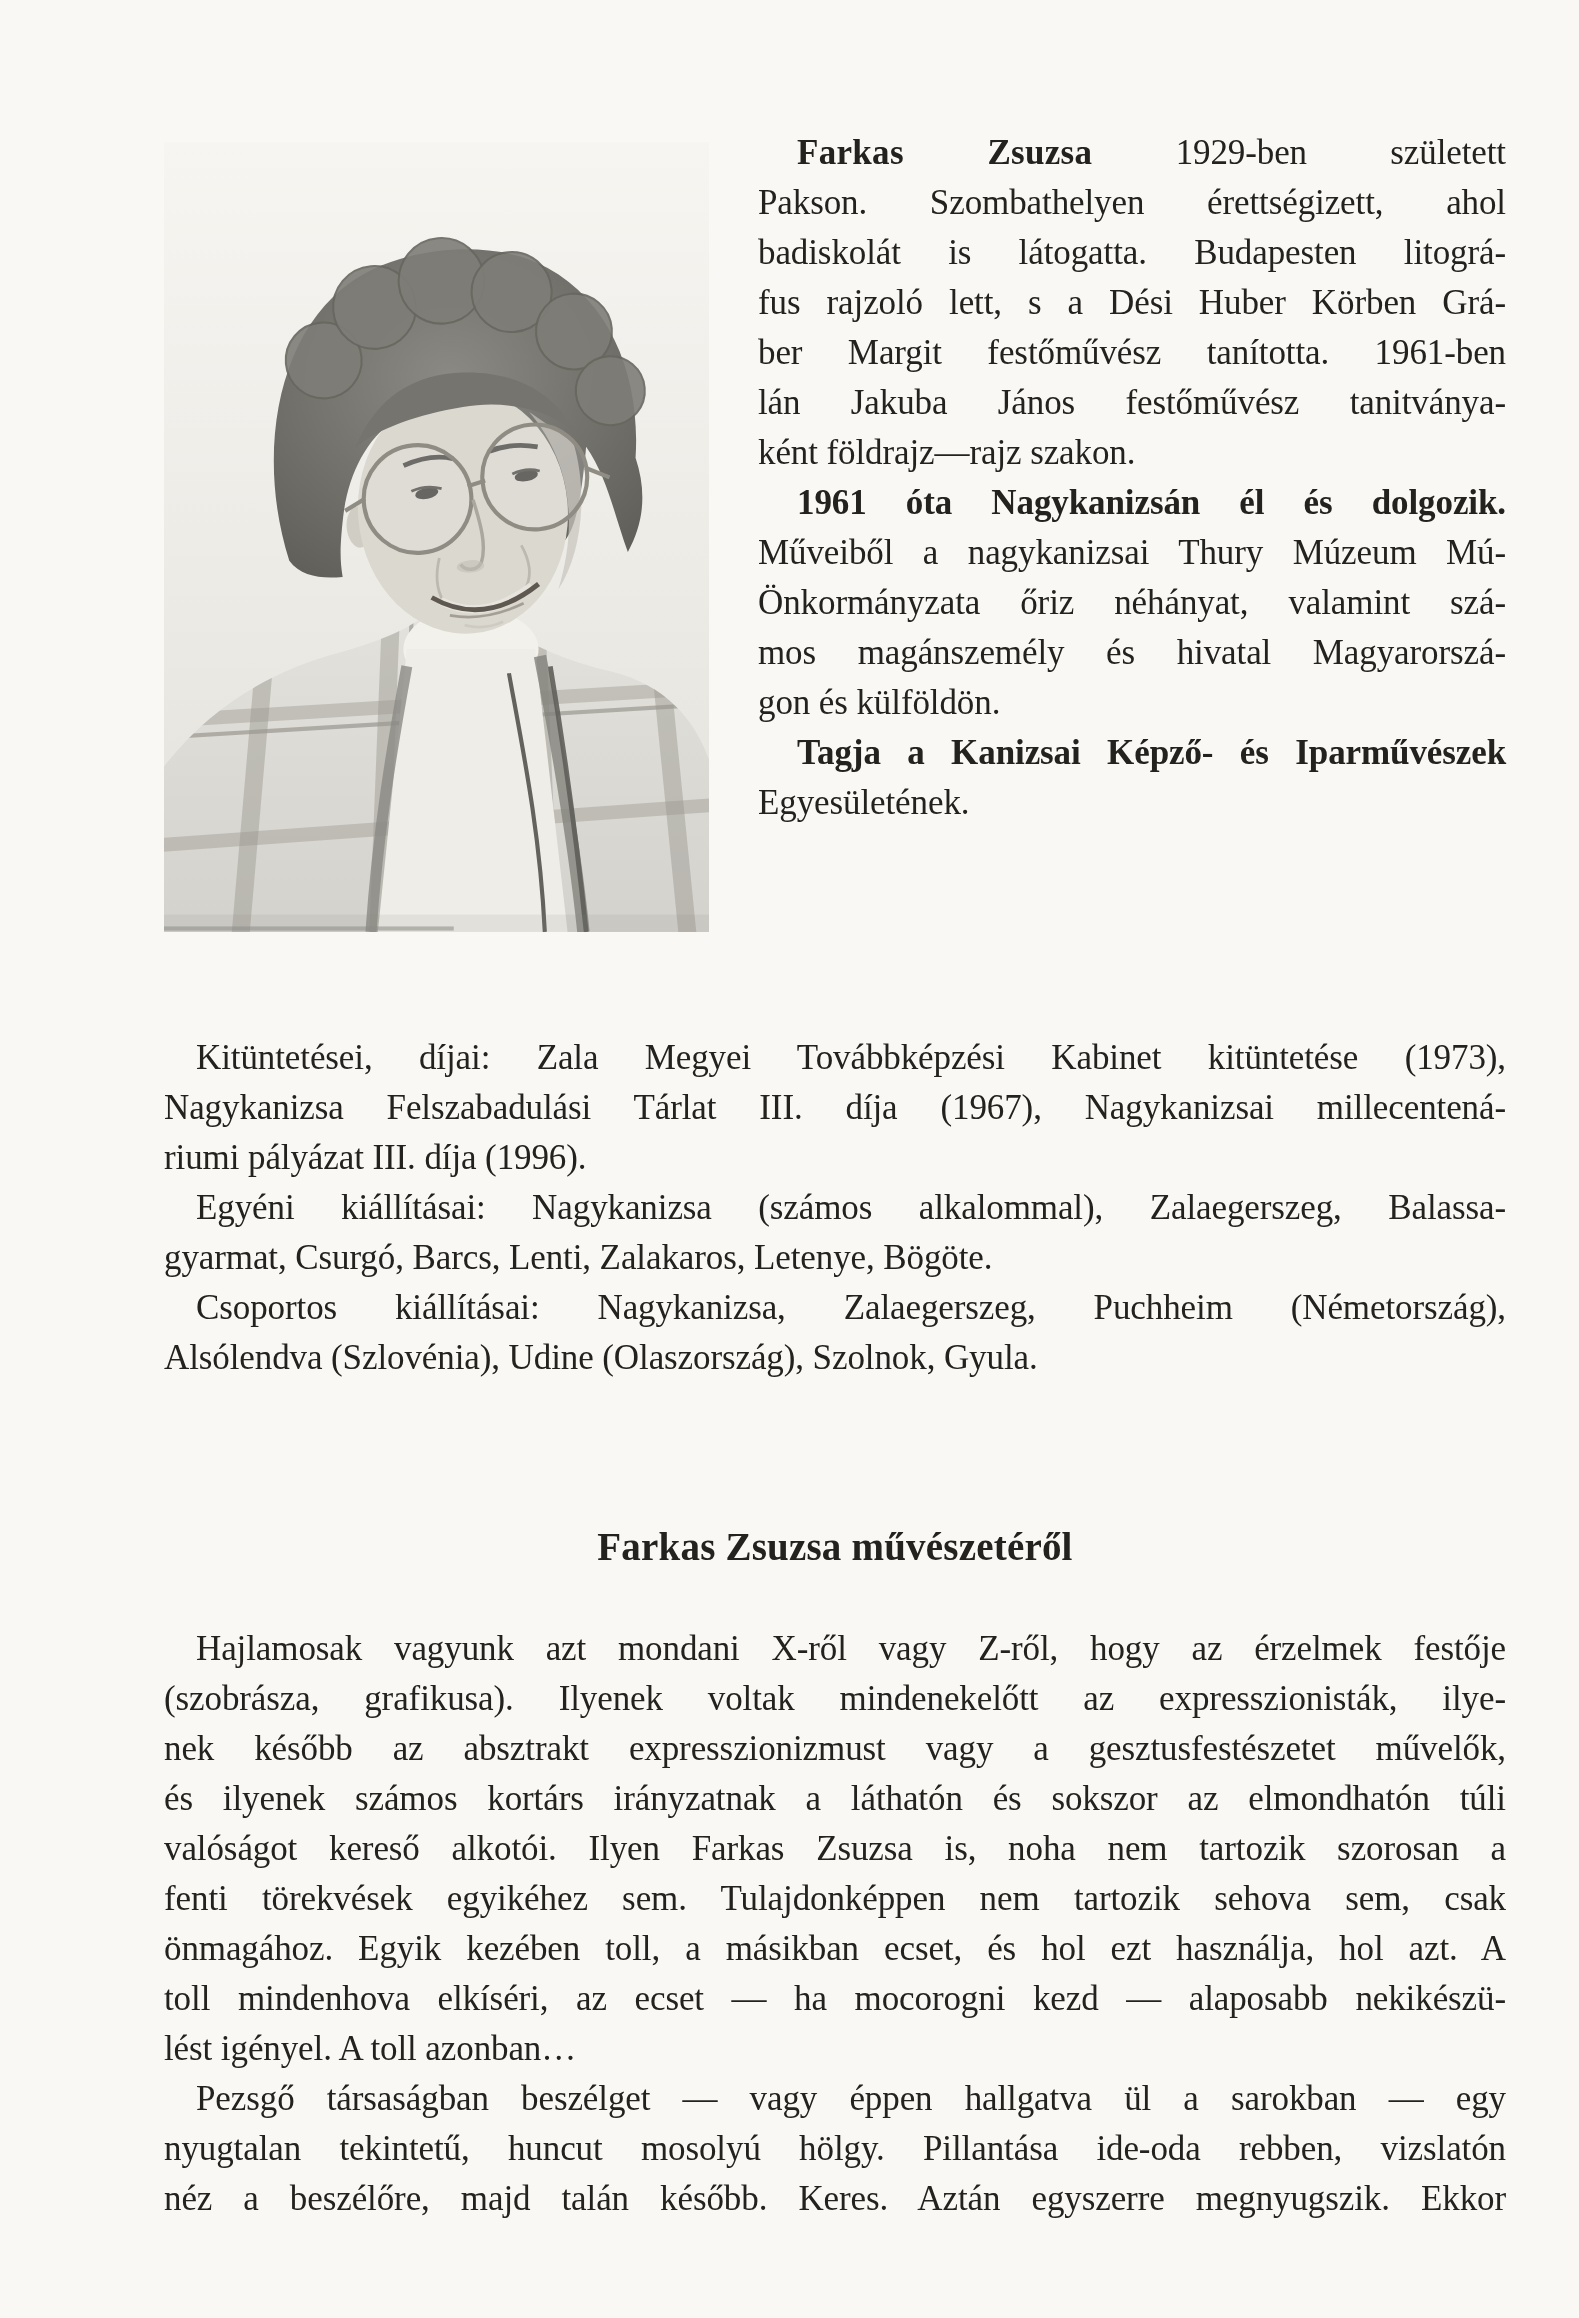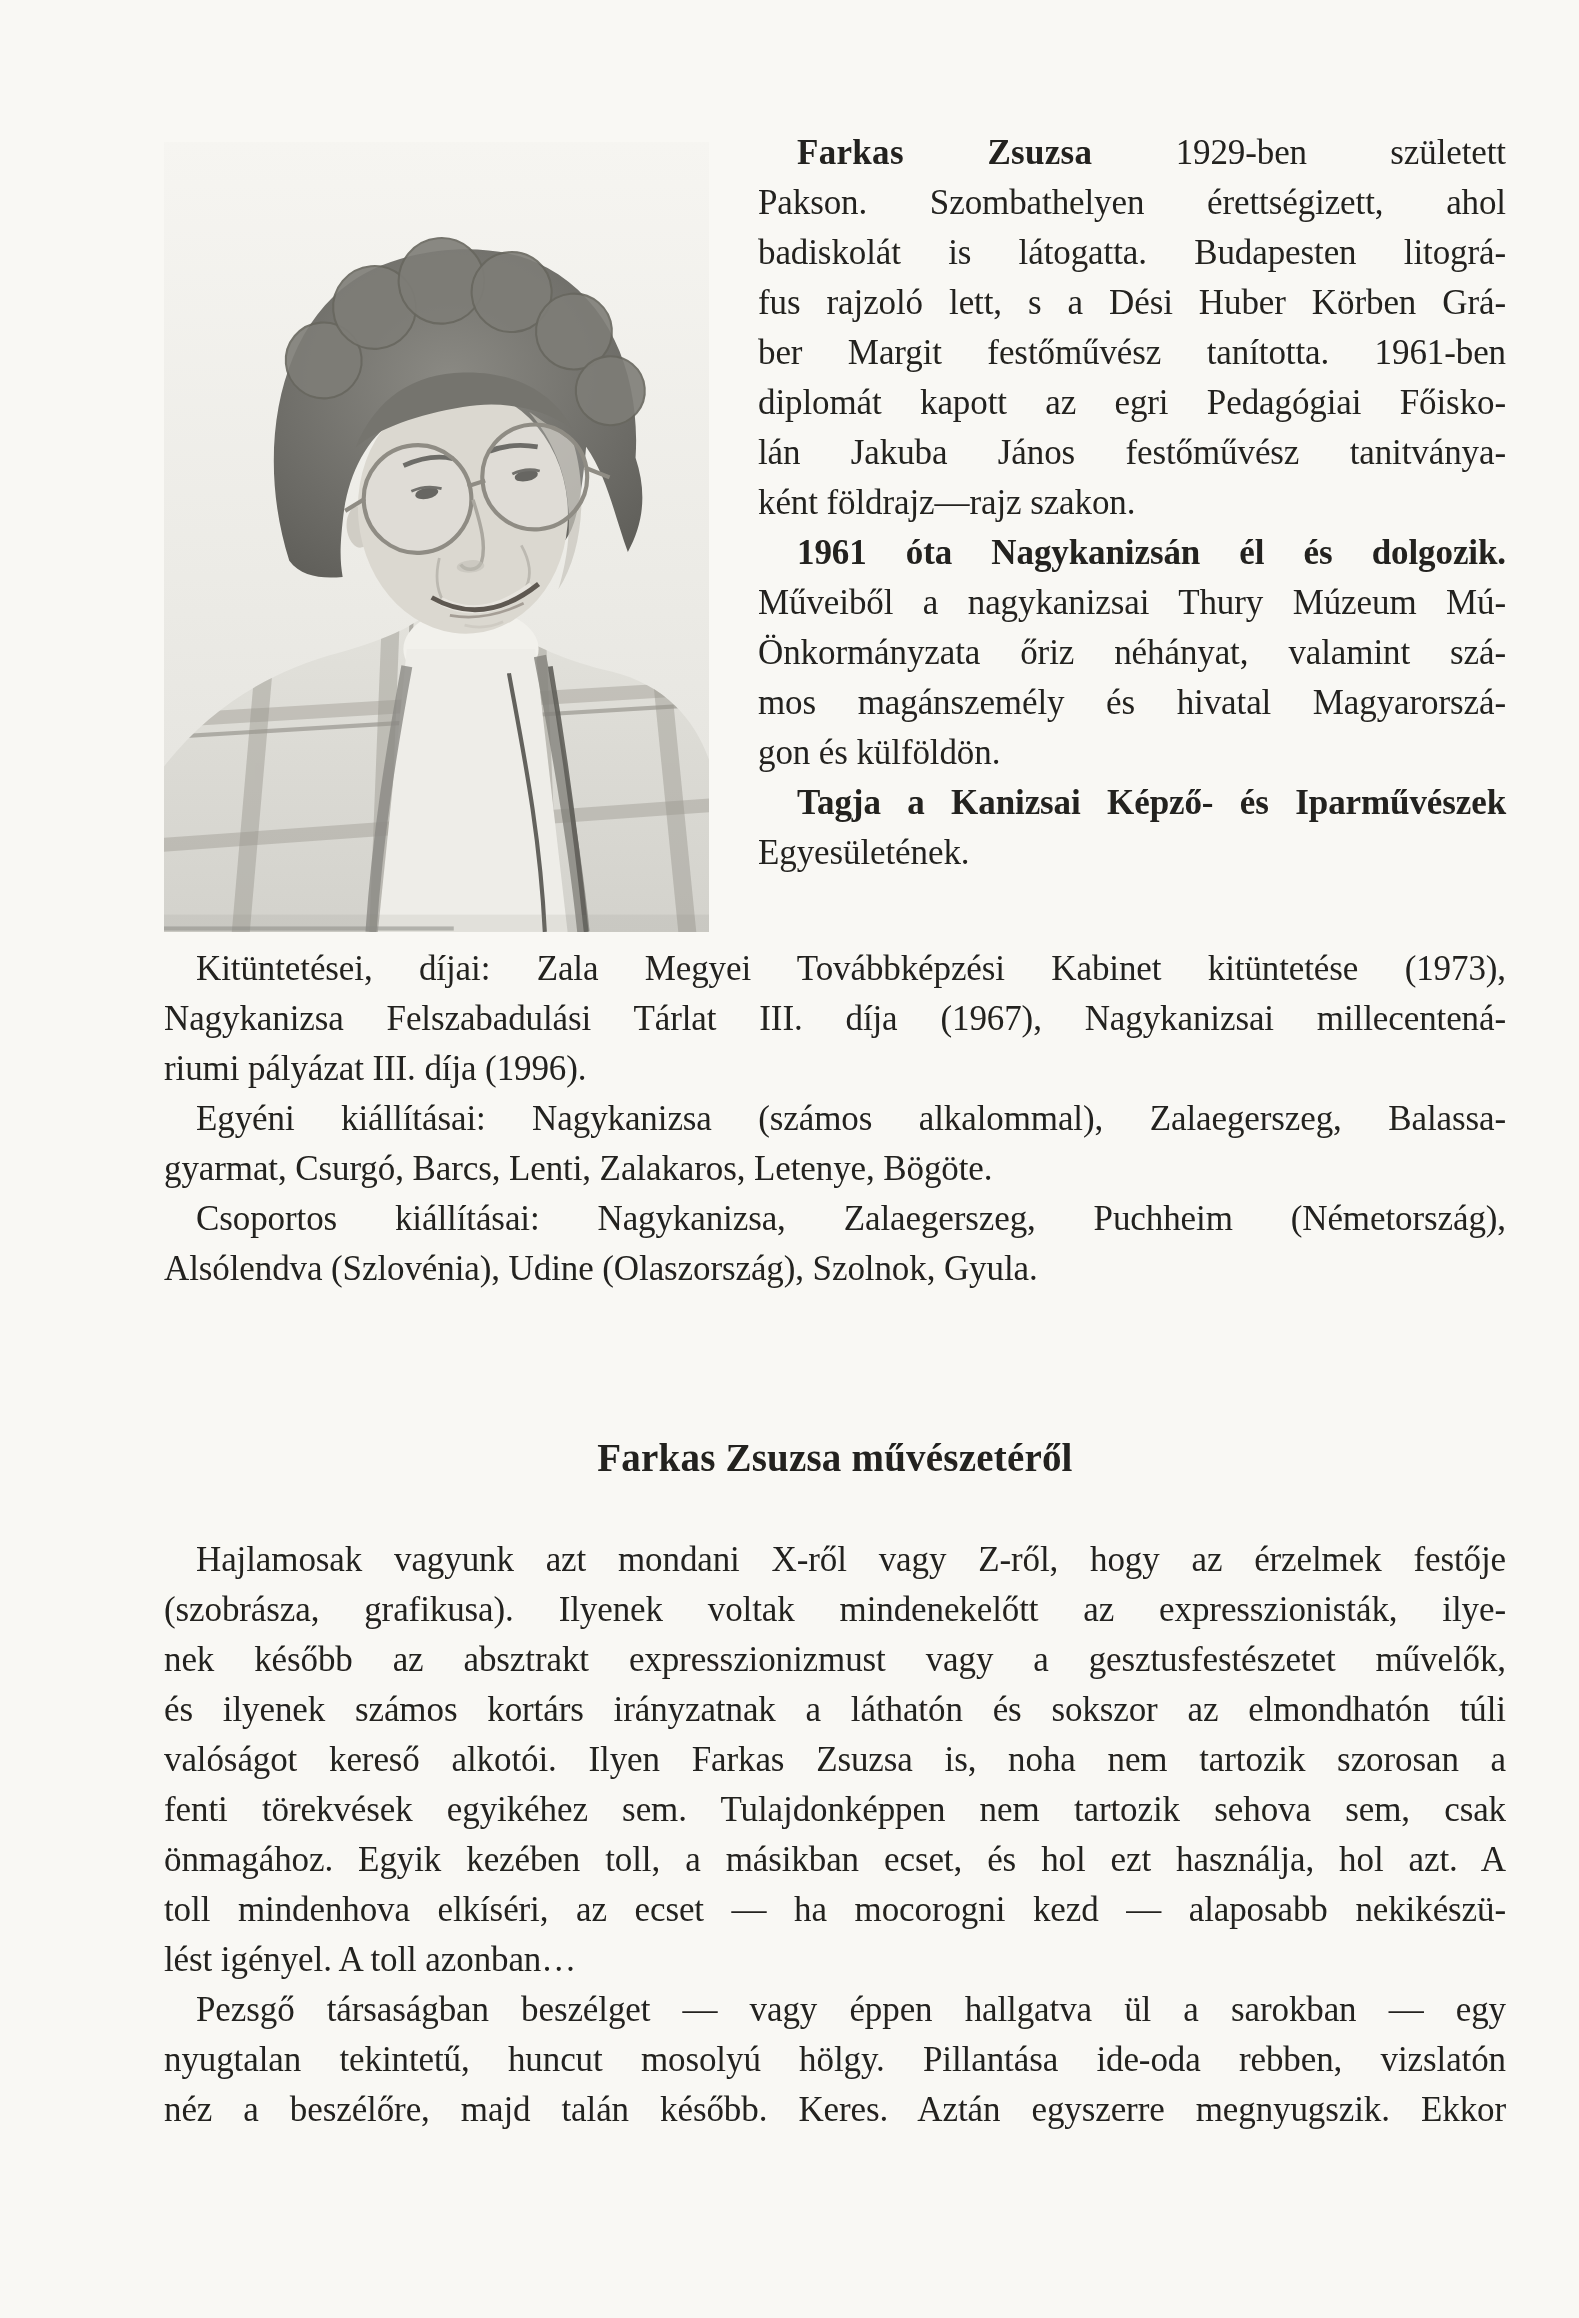--- a/index.html
+++ b/index.html
@@ -16,21 +16,21 @@
     position:absolute;left:164px;top:142px;width:545px;height:790px;
     margin:0;padding:0;
   }
   .photo svg{display:block;width:100%;height:100%;}
   
   .bio-col{
     position:absolute;left:758px;top:128px;width:748px;
     font-size:35px;line-height:50px;letter-spacing:-0.1px;
   }
   .body-col{
-    position:absolute;left:164px;top:944px;width:1342px;
+    position:absolute;left:164px;top:1033px;width:1342px;
     font-size:35px;line-height:50px;letter-spacing:-0.1px;
   }
   .para{margin:0;padding:0;}
   .line{
     text-align:justify;
     -moz-text-align-last:justify;
     text-align-last:justify;
     white-space:nowrap;
   }
   .line.l-last{
@@ -151,21 +151,20 @@
   </figure>
 
   <div class="bio-col">
     <div class="para">
       <div class="lead-line"><b>Farkas Zsuzsa</b> <span>1929-ben született</span></div>
       <div>
           <div class="line">Pakson. Szombathelyen érettségizett, ahol</div>
           <div class="line">badiskolát is látogatta. Budapesten litográ-</div>
           <div class="line">fus rajzoló lett, s a Dési Huber Körben Grá-</div>
           <div class="line">ber Margit festőművész tanította. 1961-ben</div>
-          <div class="line">diplomát kapott az egri Pedagógiai Főisko-</div>
           <div class="line">lán Jakuba János festőművész tanitványa-</div>
           <div class="line l-last">ként földrajz—rajz szakon.</div>
         </div>
     </div>
     <div class="para ind-bio">
         <div class="line">1961 óta Nagykanizsán él és dolgozik.</div>
         <div class="line">Műveiből a nagykanizsai Thury Múzeum Mú-</div>
         <div class="line">Önkormányzata őriz néhányat, valamint szá-</div>
         <div class="line">mos magánszemély és hivatal Magyarorszá-</div>
         <div class="line l-last">gon és külföldön.</div>

